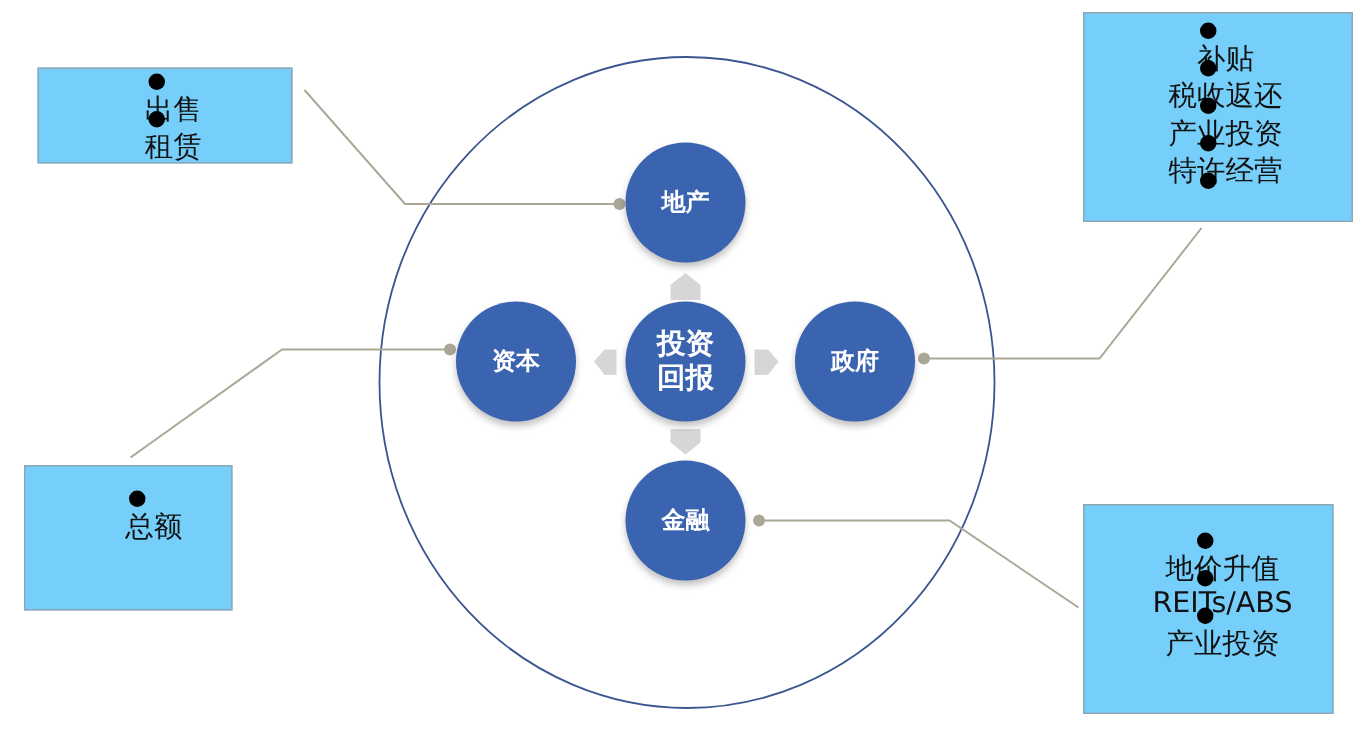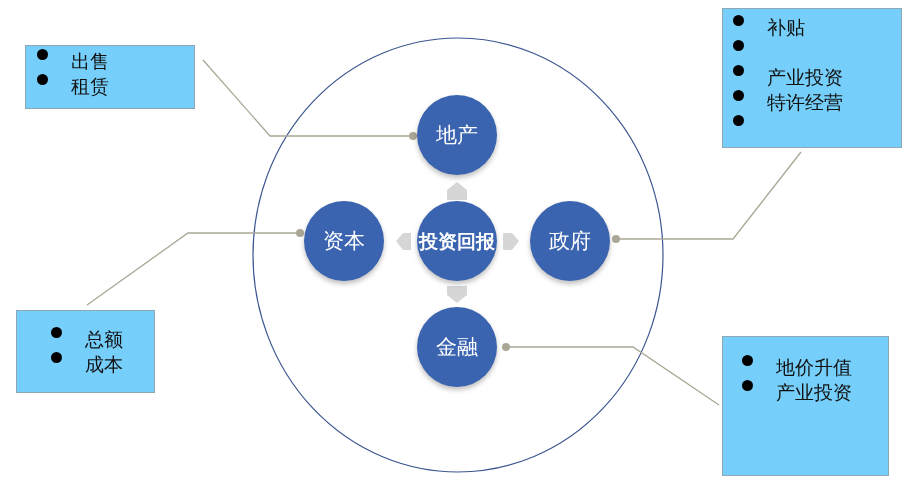--- a/index.html
+++ b/index.html
@@ -1,27 +1,27 @@
 <!DOCTYPE html>
 <html><head>
 <meta charset="utf-8">
 <style>
   html, body { margin:0; padding:0; background:#ffffff; }
   body { width:909px; height:490px; position:relative; overflow:hidden;
          font-family:"DejaVu Sans","Liberation Sans",sans-serif; }
   svg.lines { position:absolute; left:0; top:0; width:909px; height:490px; }
   .node { position:absolute; width:80px; height:80px; border-radius:50%;
           background:#3a63b0; color:#ffffff; display:flex; align-items:center;
-          justify-content:center; text-align:center; font-size:21px;
-          box-shadow:0 3px 5px rgba(0,0,0,0.25); }
-  .node.center { font-weight:bold; font-size:19px; line-height:23px; flex-direction:row; }
+          justify-content:center; text-align:center; font-size:16px;
+          box-shadow:0 3px 5px rgba(0,0,0,0.25);font-weight:bold; }
+  .node.center { font-weight:bold; font-size:19px; line-height:23px; flex-direction:column; }
   .box { position:absolute; background:#75cffa; border:1px solid #8da7b4;
          box-sizing:border-box; color:#111; font-size:19px; }
   .box ul { list-style:none; margin:0; padding:0; }
-  .box li { display:flex; align-items:flex-start; height:25px; }
+  .box li { display:flex; align-items:center; height:25px;flex-direction:column; }
   .box li .dot { width:11px; height:11px; border-radius:50%; background:#000;
                  margin-right:23px; flex:0 0 auto; }
 </style>
 </head>
 <body>
 
 <svg class="lines" viewBox="0 0 909 490">
   <ellipse cx="458" cy="255" rx="205" ry="217" fill="none" stroke="#3a558f" stroke-width="1.2"></ellipse>
 
   <polyline points="203,60 270,136 411,136" fill="none" stroke="#aaa796" stroke-width="1.3"></polyline>
@@ -70,52 +70,53 @@
 </div>
 
 <div class="box" style="left:722px;top:8px;width:180px;height:140px;padding:6px 0 0 10px;">
   <ul>
     <li>
         <span class="dot"></span>
         <span>补贴</span>
       </li>
     <li>
         <span class="dot"></span>
+        <span>税收返还</span>
       </li>
     <li>
         <span class="dot"></span>
         <span>产业投资</span>
       </li>
     <li>
         <span class="dot"></span>
         <span>特许经营</span>
       </li>
     <li>
         <span class="dot"></span>
       </li>
   </ul>
 </div>
 
-<div class="box" style="left:16px;top:310px;width:139px;height:83px;padding:16px 0 0 34px;">
+<div class="box" style="left:16px;top:310px;width:139px;height:97px;padding:16px 0 0 34px;">
   <ul>
     <li>
         <span class="dot"></span>
         <span>总额</span>
-      </li>
-    <li>
-        <span class="dot"></span>
-        <span>成本</span>
       </li>
   </ul>
 </div>
 
 <div class="box" style="left:722px;top:336px;width:167px;height:140px;padding:18px 0 0 19px;">
   <ul>
     <li>
         <span class="dot"></span>
         <span>地价升值</span>
       </li>
     <li>
         <span class="dot"></span>
+        <span>REITs/ABS</span>
+      </li>
+    <li>
+        <span class="dot"></span>
         <span>产业投资</span>
       </li>
   </ul>
 </div>
 
 </body></html>

